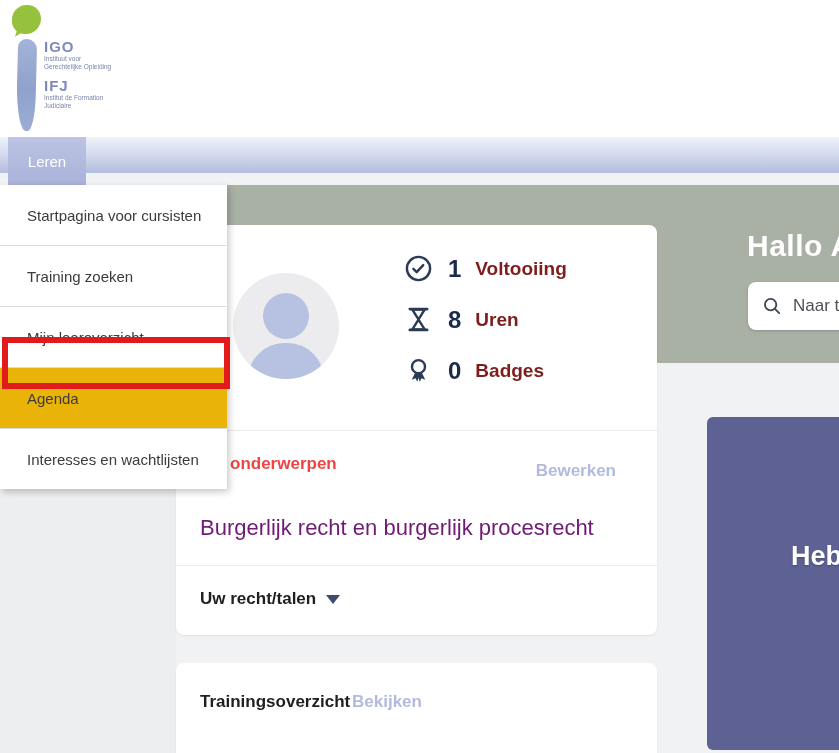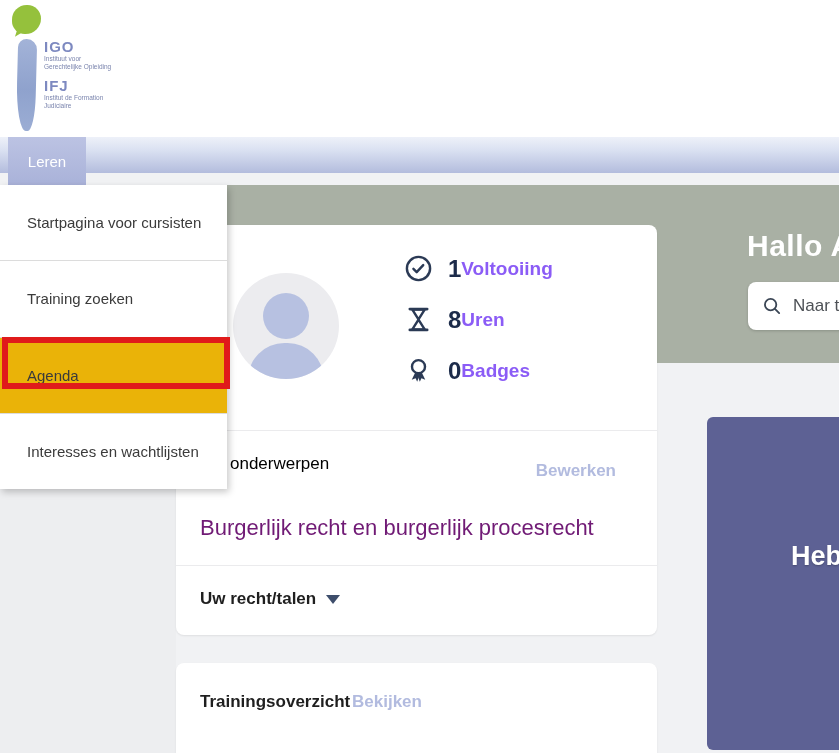--- a/index.html
+++ b/index.html
@@ -46,23 +46,23 @@
   
   .profile-card { left:176px; top:225px; width:481px; height:410px; }
   .avatar { position:absolute; left:57px; top:48px; width:106px; height:106px; border-radius:50%;
             background:#ececef; overflow:hidden; }
   .avatar-head { position:absolute; left:30px; top:20px; width:46px; height:46px; border-radius:50%; background:#b7c1e1; }
   .avatar-body { position:absolute; left:15px; bottom:-8px; width:76px; height:44px; border-radius:38px 38px 8px 8px; background:#b7c1e1; }
   .stats { position:absolute; left:228px; top:29px; }
   .stat-row { display:flex; align-items:center; height:29px; margin-bottom:22px; cursor:pointer; }
   .stat-icon { width:29px; height:29px; flex:0 0 29px; }
   .stat-value { font-size:24px; font-weight:bold; color:#1c2b4a; margin-left:15px; }
-  .stat-label { font-size:19px; font-weight:bold; color:#8b5cf6; }
+  .stat-label { font-size:19px; font-weight:bold; color:#7f1d1d; margin-left:14px; }
   .divider { position:absolute; left:0; width:481px; height:1px; background:#ebebed; }
-  .topics-heading { position:absolute; left:54px; top:229px; font-size:17px; font-weight:normal; color:#000000; }
+  .topics-heading { position:absolute; left:54px; top:229px; font-size:17px; font-weight:bold; color:#ef4444; }
   .edit-link { position:absolute; right:41px; top:236px; font-size:17px; font-weight:bold; color:#b2bbdf; cursor:pointer; }
   .topic-text { position:absolute; left:24px; top:290px; font-size:22px; color:#701a75; }
   .lang-heading { position:absolute; left:24px; top:364px; font-size:17px; font-weight:bold; color:#1f1f1f; cursor:pointer; }
   .caret-down { display:inline-block; width:0; height:0; border-left:7px solid transparent;
                 border-right:7px solid transparent; border-top:9px solid #3d4d6b; margin-left:10px; }
 
   
   .training-card { left:176px; top:663px; width:481px; height:110px; }
   .training-heading { position:absolute; left:24px; top:29px; font-size:17px; font-weight:bold; color:#1f1f1f; }
   .view-link { position:absolute; left:176px; top:29px; font-size:17px; font-weight:bold; color:#b2bbdf; cursor:pointer; }
@@ -187,20 +187,23 @@
     <div class="promo-text">Heb</div>
   </div>
 
   <div class="menu">
     <div class="menu-item">
       <span>Startpagina voor cursisten</span>
     </div>
     <div class="menu-item">
       <span>Training zoeken</span>
     </div>
+    <div class="menu-item">
+      <span>Mijn leeroverzicht</span>
+    </div>
     <div class="menu-item hovered">
       <span>Agenda</span>
     </div>
     <div class="menu-item">
       <span>Interesses en wachtlijsten</span>
     </div>
   </div>
 
   <div class="annotation-box"></div>
 

